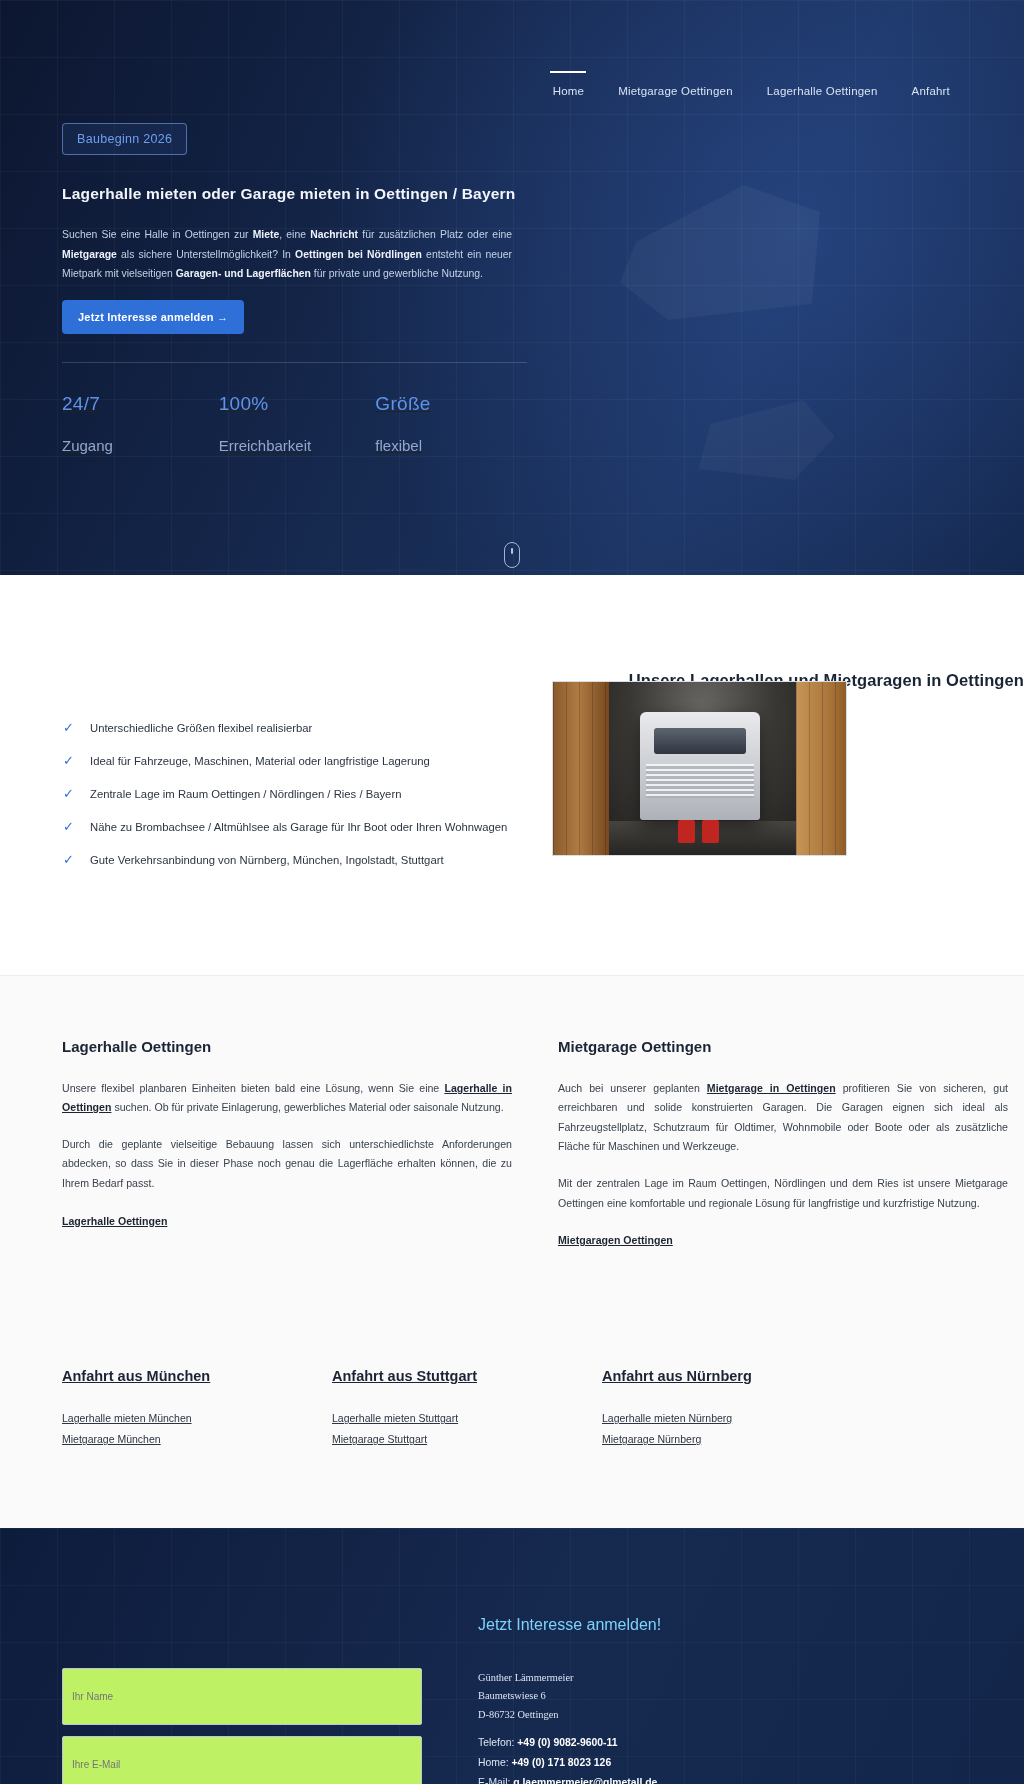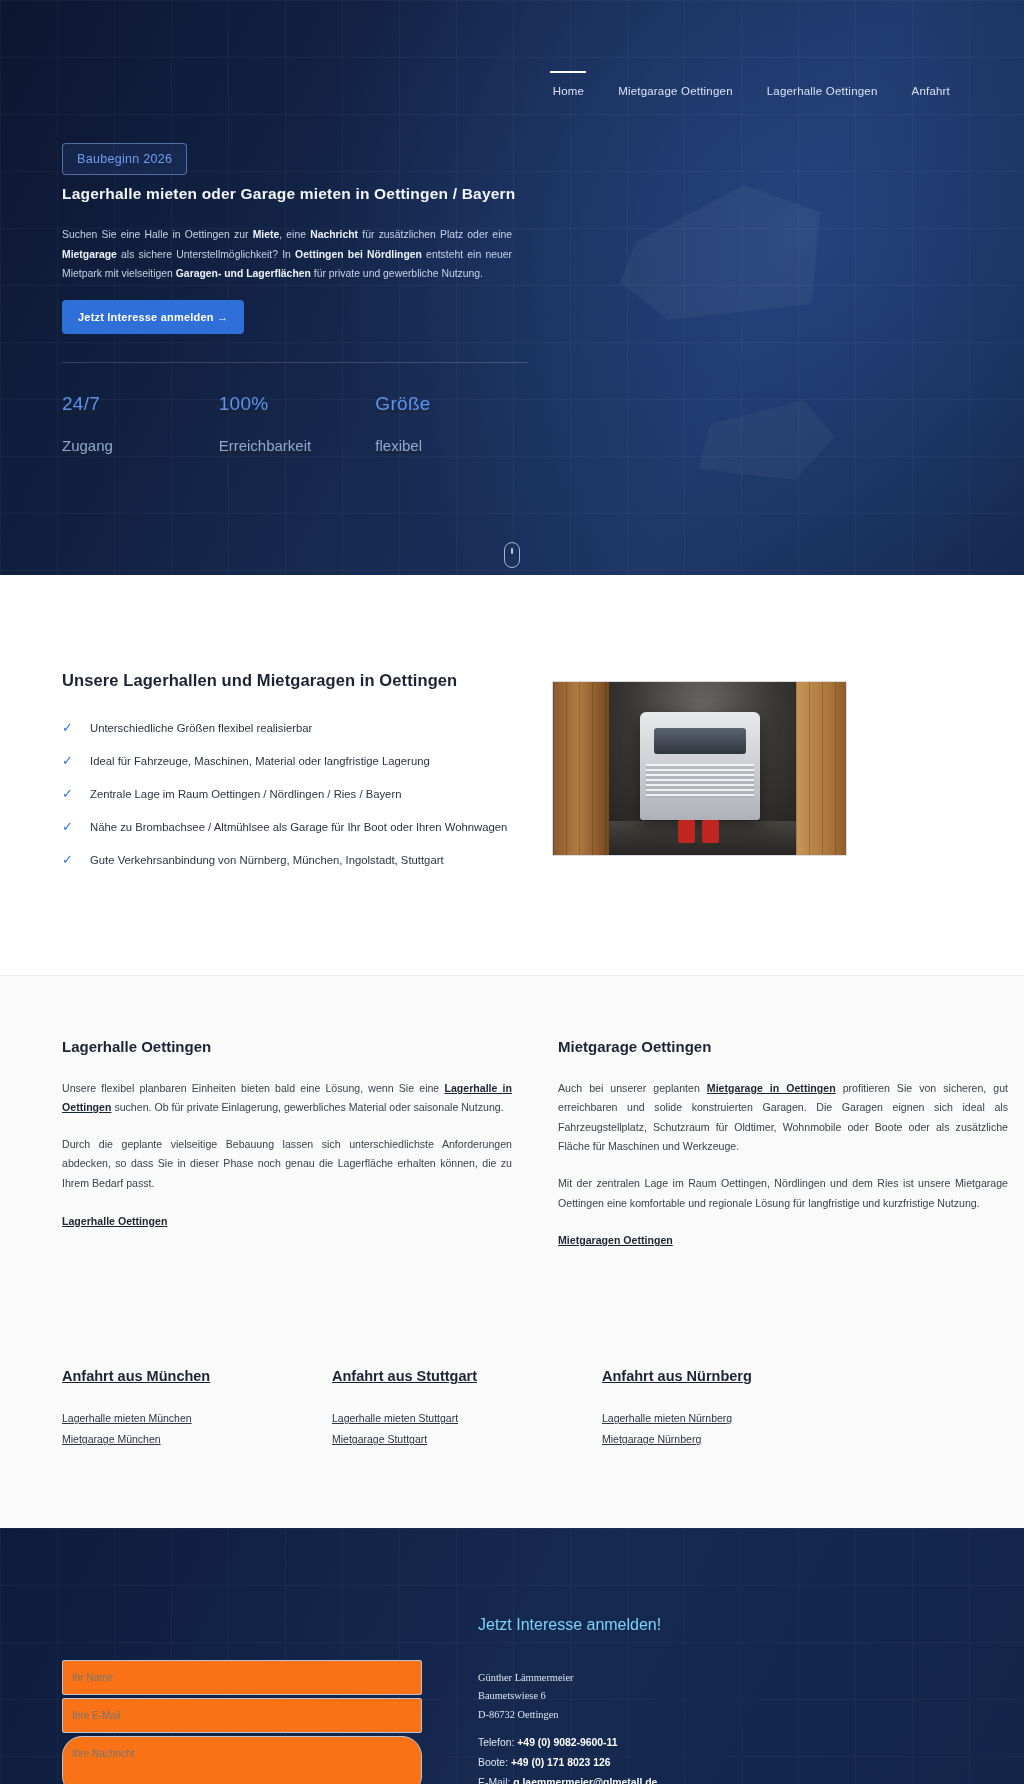--- a/index.html
+++ b/index.html
@@ -70,21 +70,20 @@
   
   .badge {
     position: absolute; left: 62px; top: 123px;
     border: 1px solid rgba(120,160,230,0.6);
     border-radius: 4px;
     padding: 8px 14px;
     color: #6f9ef0;
     font-size: 12.5px;
     background: rgba(40,70,130,0.25);
     letter-spacing: .3px;
-    margin-top: 20px;
   }
   .hero-title {
     position: absolute; left: 62px; top: 175px;
     width: 560px;
     font-size: 15.5px; font-weight: 600; color: #f2f5fb;
     letter-spacing: .2px;
   }
   .hero-para {
     position: absolute; left: 62px; top: 215px;
     width: 450px;
@@ -128,20 +127,21 @@
     position: absolute; left: 50%; transform: translateX(-50%);
     top: 5px; width: 2px; height: 6px; border-radius: 1px;
     background: rgba(210,225,250,0.85);
   }
 
   
   .features {
     position: relative;
     background: #fff;
     padding: 96px 8px 90px 0;
+    text-align: right;
   }
   .features-inner { width: 1024px; margin: 0 auto; position: relative; }
   .sec-title {
     font-size: 16.5px; font-weight: 600; color: #1b2435;
     margin: 0 0 30px 62px;
     letter-spacing: .1px;
   }
   .feature-list { margin-left: 62px; width: 470px; }
   .feature-row {
     display: flex; align-items: flex-start; gap: 16px;
@@ -252,28 +252,29 @@
     background-image:
       linear-gradient(rgba(255,255,255,0.03) 1px, transparent 1px),
       linear-gradient(90deg, rgba(255,255,255,0.03) 1px, transparent 1px);
     background-size: 57px 57px;
   }
   .footer-inner { position: relative; width: 1024px; margin: 0 auto; display: flex; }
   .form-col { width: 360px; margin-left: 62px; margin-top: 62px; }
   .fld {
     width: 100%;
     border: 1px solid #b9c4d6;
-    background: #f97316;
+    background: #bef264;
     font-family: "Liberation Sans", sans-serif;
     font-size: 10px;
     color: #222;
-    padding: 11px 9px;
+    padding: 22px 9px;
     margin-bottom: 3px;
     outline: none;
     border-radius: 2px;
+    margin-top: 8px;
   }
   textarea.fld { height: 60px; resize: none; border-radius: 20px; }
   .form-bottom { position: relative; display:flex; align-items: flex-start; }
   .btn-send {
     margin-left: auto;
     background: #2f6fd8;
     border: 1px solid #4f86e0;
     color: #fff;
     font-size: 10.5px;
     padding: 8px 20px;
@@ -435,21 +436,21 @@
         <div class="contact-block">
           <p>Günther Lämmermeier</p>
           <p>Baumetswiese 6</p>
           <p>D-86732 Oettingen</p>
         </div>
         <div class="contact-line">
           <span>Telefon:</span>
           <b>+49 (0) 9082-9600-11</b>
         </div>
         <div class="contact-line">
-          <span>Boote:</span>
+          <span>Home:</span>
           <b>+49 (0) 171 8023 126</b>
         </div>
         <div class="contact-line">
           <span>E-Mail:</span>
           <b>g.laemmermeier@glmetall.de</b>
         </div>
 
       </div>
     </div>
 

